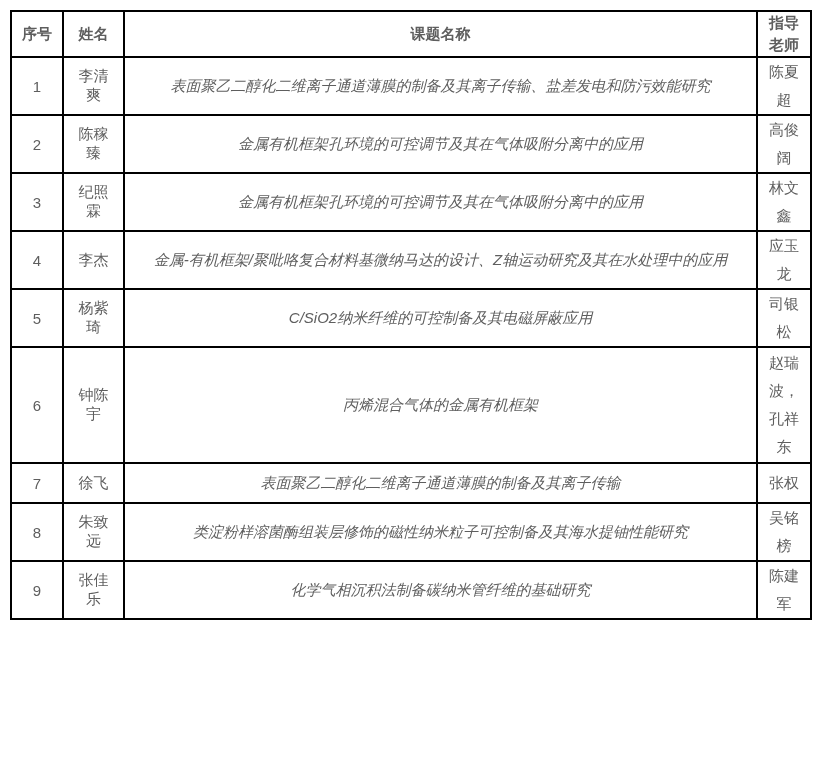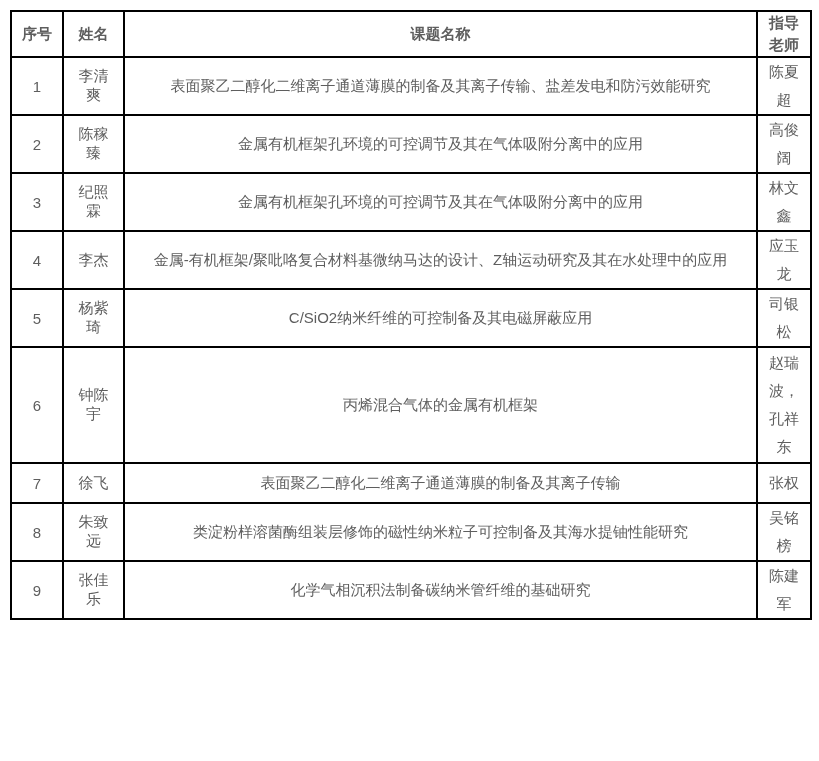--- a/index.html
+++ b/index.html
@@ -47,21 +47,21 @@
     line-height: 22px;
     padding: 0 8px;
     word-break: break-word;
   }
   tbody tr { height: 58px; }
   tbody tr:nth-child(6) { height: 116px; }
   tbody tr:nth-child(7) { height: 40px; }
 
   td.col-no     { padding: 0 2px; }
   td.col-name   { padding: 0 8px; }
-  td.col-topic  { padding: 0 4px; }
+  td.col-topic  { padding: 0 4px; font-style: italic; }
   td.col-advisor {
     padding: 0 9px;
     line-height: 28px;
     word-break: break-word;
   }
 </style>
 </head>
 <body style="background: rgb(255, 255, 255);">
 
 <div>

